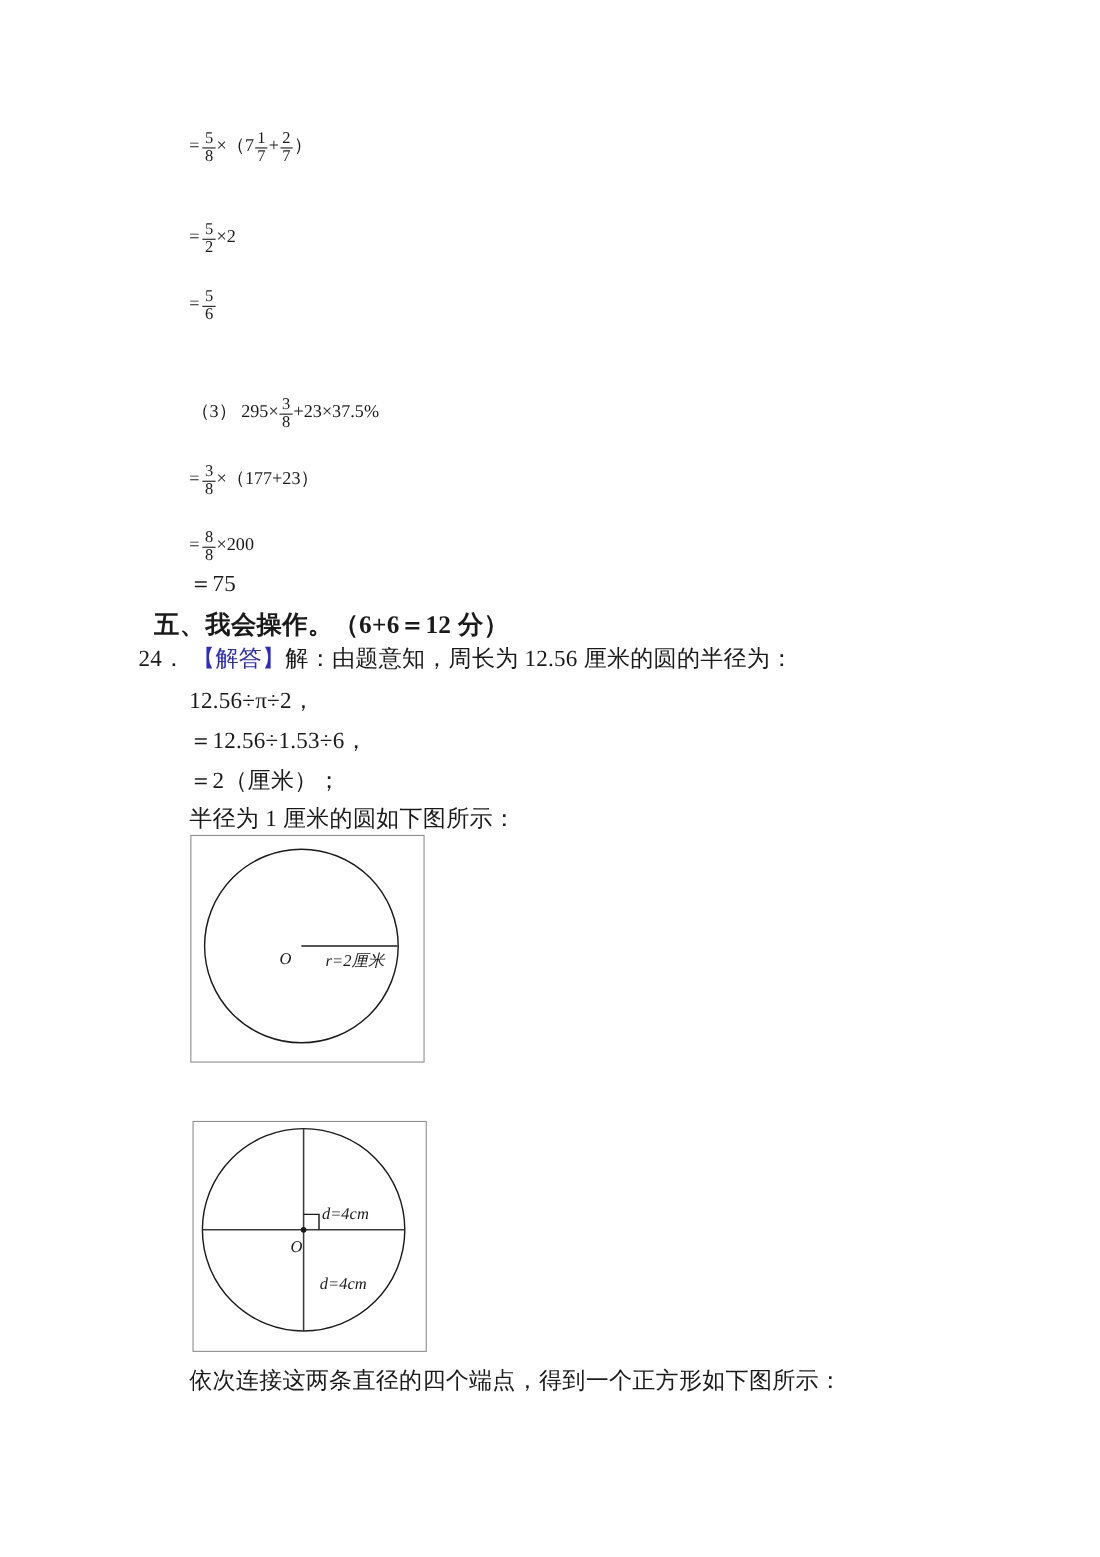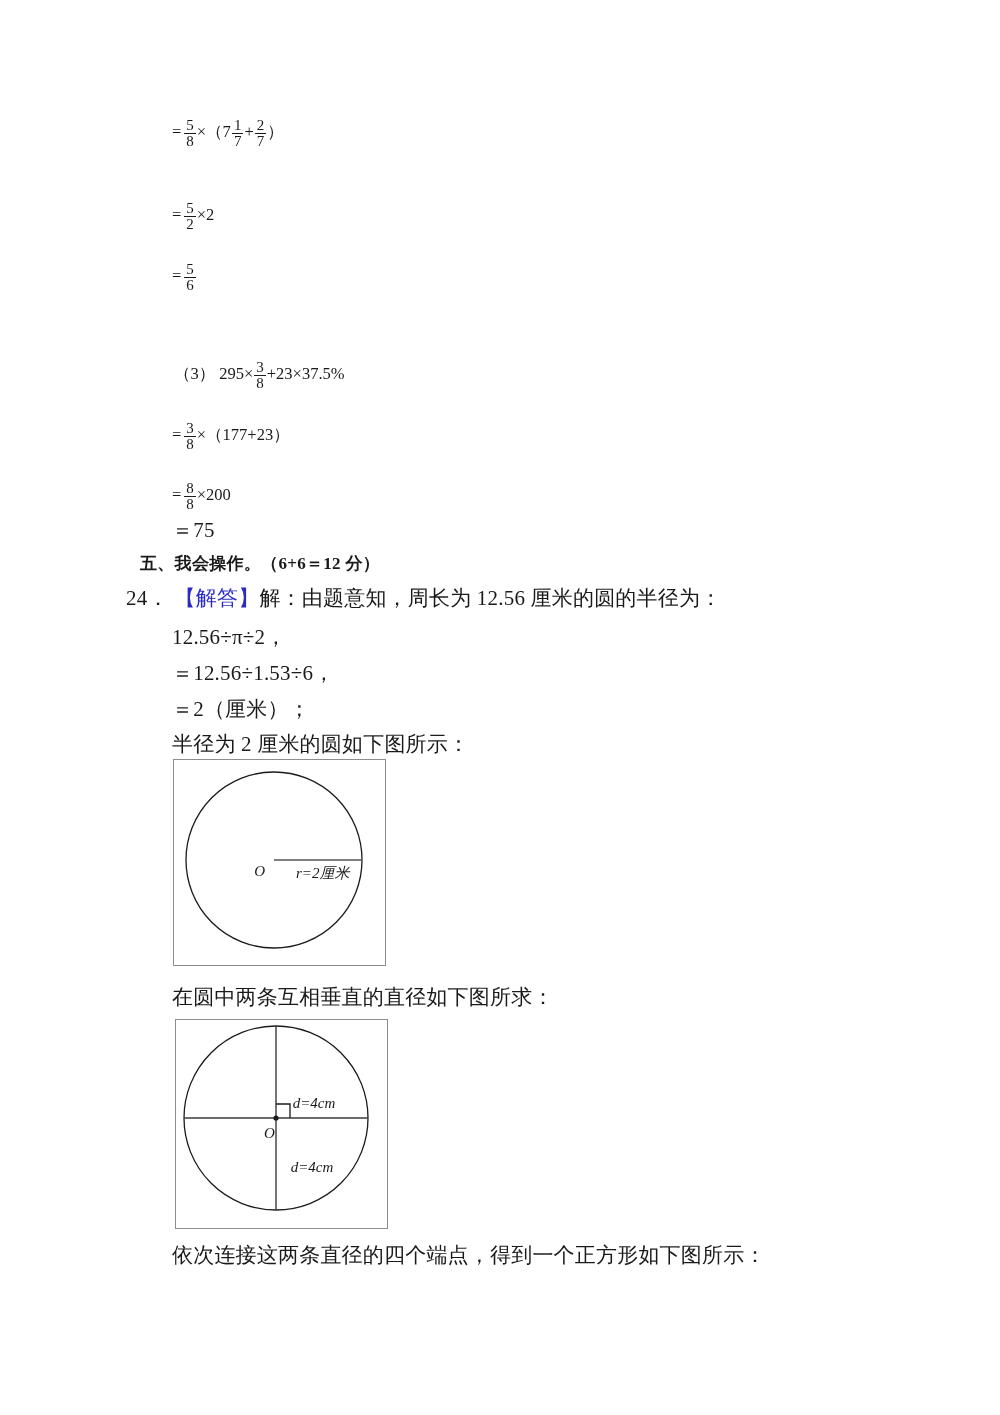--- a/index.html
+++ b/index.html
@@ -59,21 +59,21 @@
   
   .textline {
     position: absolute;
     font-size: 21px;
     line-height: 1.2;
     white-space: nowrap;
     letter-spacing: 0.2px;
   }
   .section-head {
     position: absolute;
-    font-size: 17px;
+    font-size: 23px;
     font-weight: bold;
     white-space: nowrap;
     letter-spacing: 0.3px;
   }
   .answer-tag {
     color: #2b2bc4;
     font-weight: normal;
   }
 
   
@@ -159,32 +159,31 @@
   <div class="section-head" style="left:140px; top:552px;">五、我会操作。（6+6＝12 分）</div>
 
   <div class="textline" style="left:126px; top:586px;">
     <span>24．</span><span style="display:inline-block;width:6px;"></span><span class="answer-tag">【解答】</span><span>解：由题意知，周长为 12.56 厘米的圆的半径为：</span>
   </div>
 
   <div class="textline" style="left:172px; top:625px;">12.56÷π÷2，</div>
   <div class="textline" style="left:172px; top:661px;">＝12.56÷1.53÷6，</div>
   <div class="textline" style="left:172px; top:697px;">＝2（厘米）；</div>
 
-  <div class="textline" style="left:172px; top:732px;">半径为 2 厘米的圆如下图所示：</div>
+  <div class="textline" style="left:172px; top:732px;">半径为 1 厘米的圆如下图所示：</div>
 
   <div class="figbox" style="left:173px; top:759px; width:213px; height:207px;">
     <svg width="211" height="205" viewBox="0 0 211 205">
       <circle cx="100" cy="100" r="88" fill="none" stroke="#1a1a1a" stroke-width="1.3"></circle>
       <line x1="100" y1="100" x2="188" y2="100" stroke="#555555" stroke-width="1.6"></line>
       <text x="91" y="116" font-family="'Liberation Serif', serif" font-size="15" font-style="italic" fill="#1a1a1a" text-anchor="end">O</text>
       <text x="122" y="118" font-family="'Liberation Serif', serif" font-size="15" font-style="italic" fill="#1a1a1a">r=2厘米</text>
     </svg>
   </div>
 
-  <div class="textline" style="left:172px; top:985px;">在圆中两条互相垂直的直径如下图所求：</div>
 
   <div class="figbox" style="left:175px; top:1019px; width:213px; height:210px;">
     <svg width="211" height="208" viewBox="0 0 211 208">
       <circle cx="100" cy="98" r="92" fill="none" stroke="#1a1a1a" stroke-width="1.3"></circle>
       <line x1="8" y1="98" x2="192" y2="98" stroke="#3a3a3a" stroke-width="1.4"></line>
       <line x1="100" y1="6" x2="100" y2="190" stroke="#3a3a3a" stroke-width="1.4"></line>
       <path d="M100 84 L114 84 L114 98" fill="none" stroke="#1a1a1a" stroke-width="1.3"></path>
       <circle cx="100" cy="98" r="2.6" fill="#1a1a1a"></circle>
       <text x="88" y="118" font-family="'Liberation Serif', serif" font-size="15" font-style="italic" fill="#1a1a1a">O</text>
       <text x="138" y="88" font-family="'Liberation Serif', serif" font-size="15" font-style="italic" fill="#1a1a1a" text-anchor="middle">d=4cm</text>

